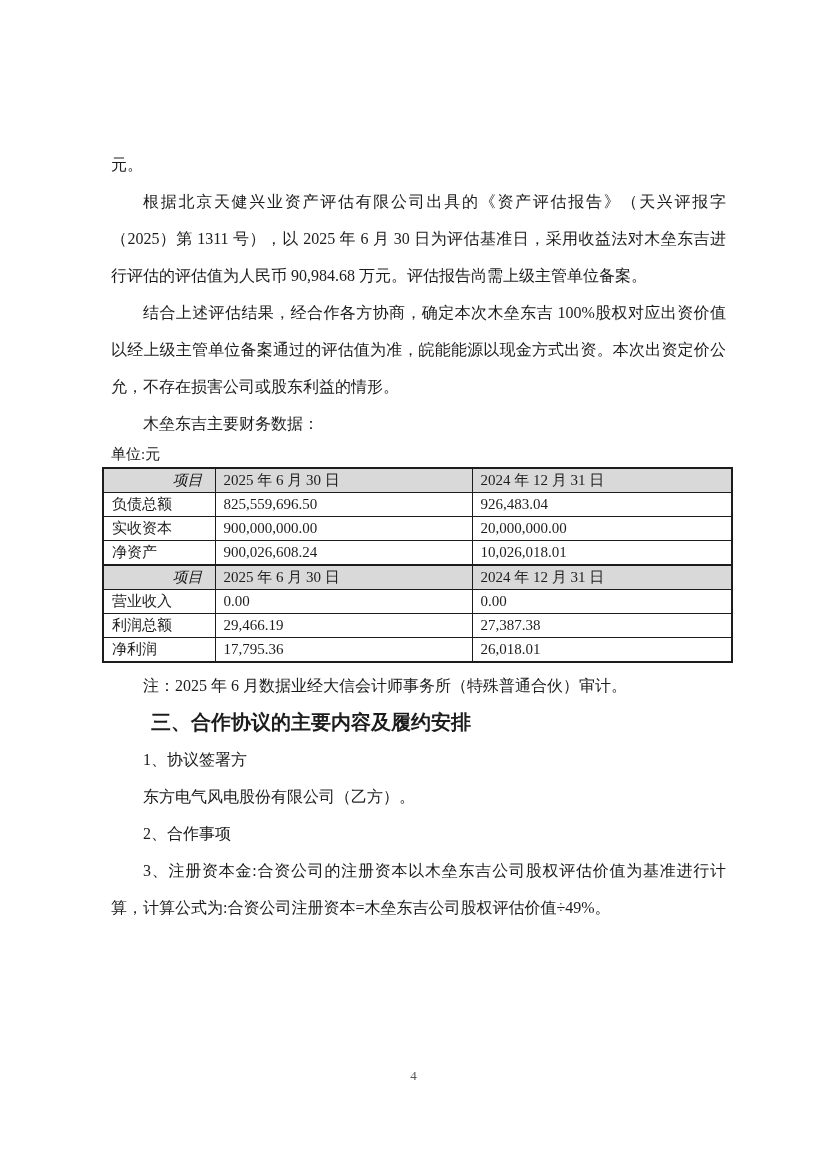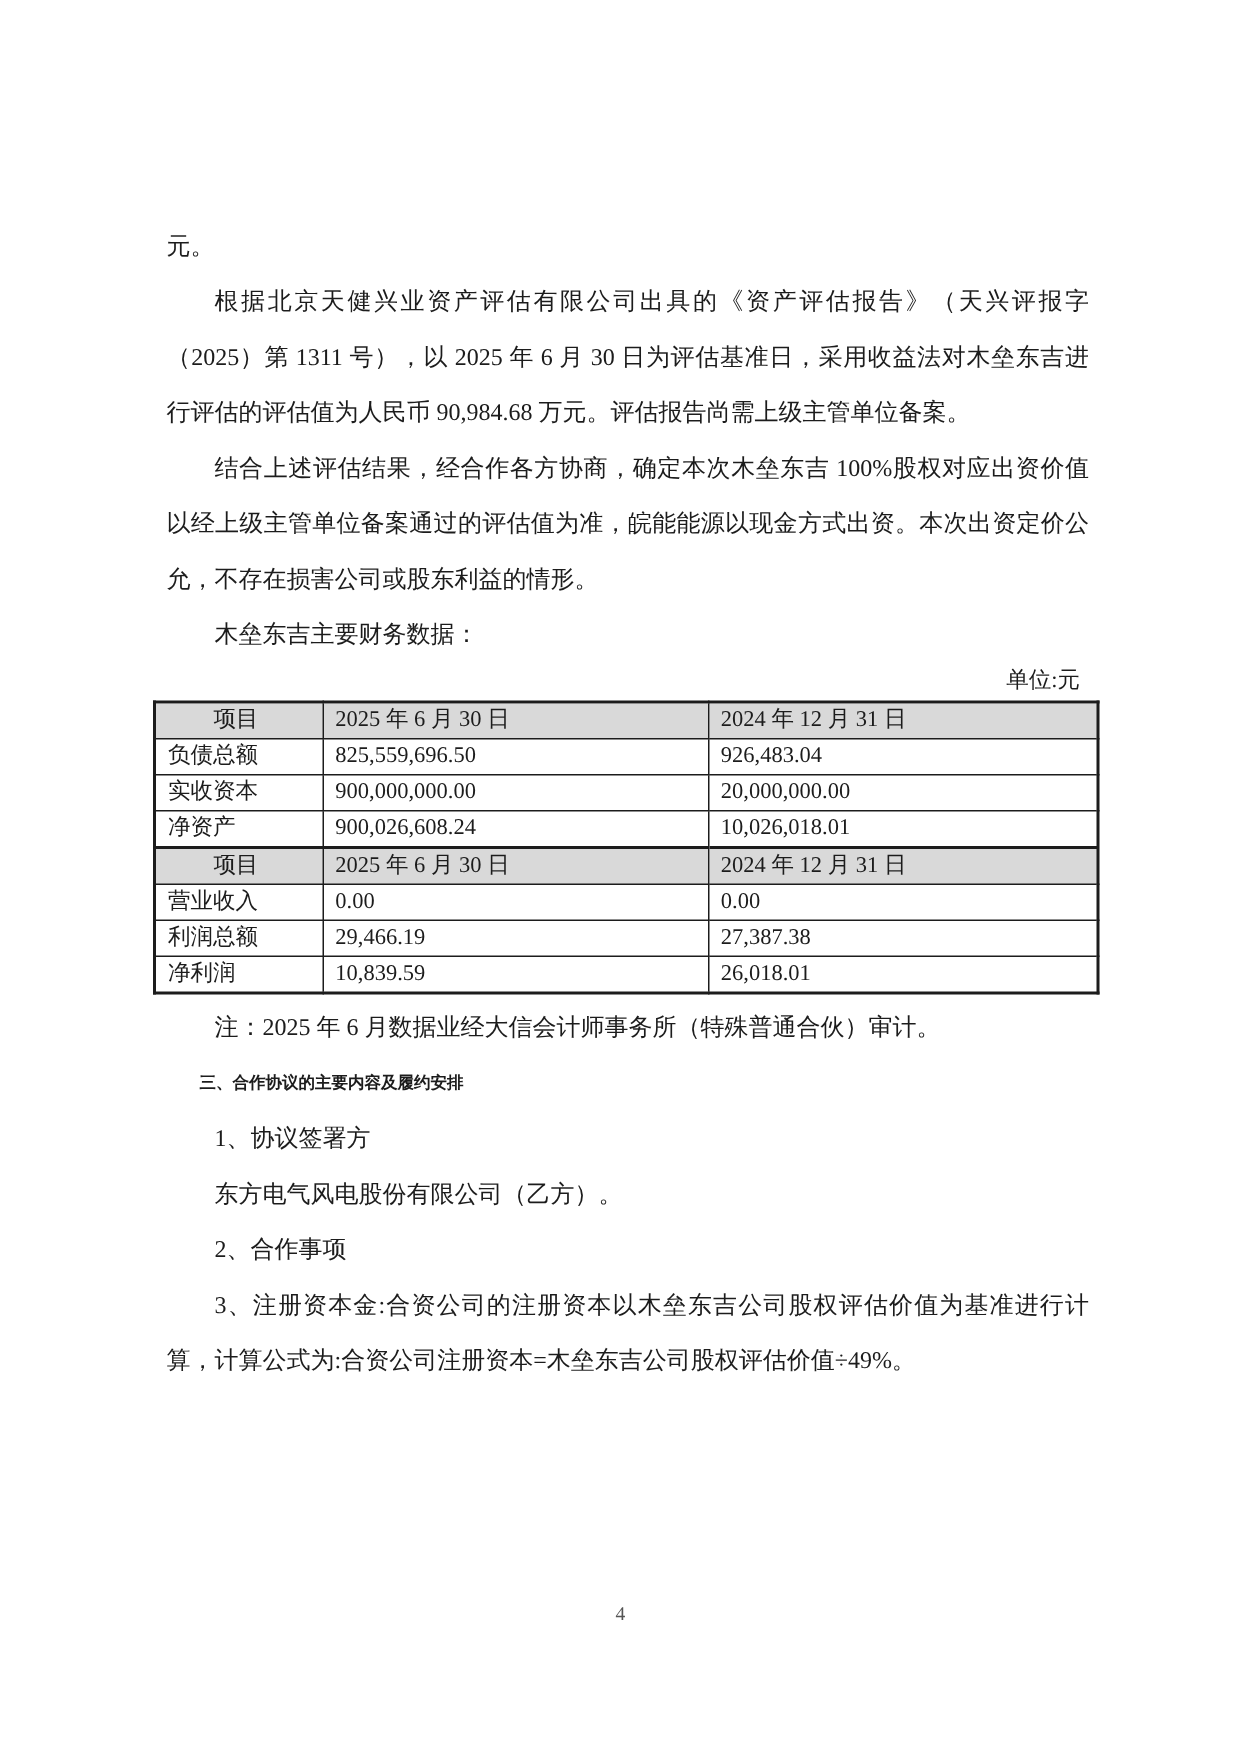--- a/index.html
+++ b/index.html
@@ -27,21 +27,20 @@
   }
   .content p {
     margin: 0;
     text-indent: 2em;
   }
   .content p.noindent {
     text-indent: 0;
   }
   .unit-label {
     line-height: 25px;
-    text-align: right;
     padding-right: 6px;
     font-size: 15px;
   }
   table.fin {
     border-collapse: collapse;
     table-layout: fixed;
     width: 629px;
     margin-left: -9px;
     border: 2px solid #1c1c1c;
   }
@@ -51,37 +50,38 @@
     padding: 0 8px;
     font-size: 15px;
     line-height: 1.1;
     white-space: nowrap;
     overflow: hidden;
   }
   table.fin tr.thead td {
     background: #d9d9d9;
   }
   table.fin tr.thead td.c1 {
-    text-align: center;
+    text-align: right;
     padding-right: 12px;
+    font-style: italic;
   }
   table.fin tr.datarow td.c1 {
     text-align: left;
     padding-left: 8px;
   }
   table.fin tr.sep td {
     border-top-width: 2px;
   }
   p.note {
     margin-top: 4px !important;
   }
   p.section-heading {
     font-family: "Liberation Sans", "DejaVu Sans", sans-serif;
     font-weight: bold;
-    font-size: 11px;
+    font-size: 20px;
   }
   .pagenum {
     position: absolute;
     top: 1068px;
     left: 0;
     width: 100%;
     text-align: center;
     font-size: 13px;
     color: #555555;
     line-height: 16px;
@@ -137,21 +137,21 @@
           <td>0.00</td>
           <td>0.00</td>
         </tr>
         <tr class="datarow">
           <td class="c1">利润总额</td>
           <td>29,466.19</td>
           <td>27,387.38</td>
         </tr>
         <tr class="datarow">
           <td class="c1">净利润</td>
-          <td>10,839.59</td>
+          <td>17,795.36</td>
           <td>26,018.01</td>
         </tr>
       </tbody>
     </table>
 
     <p class="note">注：2025 年 6 月数据业经大信会计师事务所（特殊普通合伙）审计。</p>
     <p class="section-heading">三、合作协议的主要内容及履约安排</p>
     <p>1、协议签署方</p>
     <p>东方电气风电股份有限公司（乙方）。</p>
     <p>2、合作事项</p>

